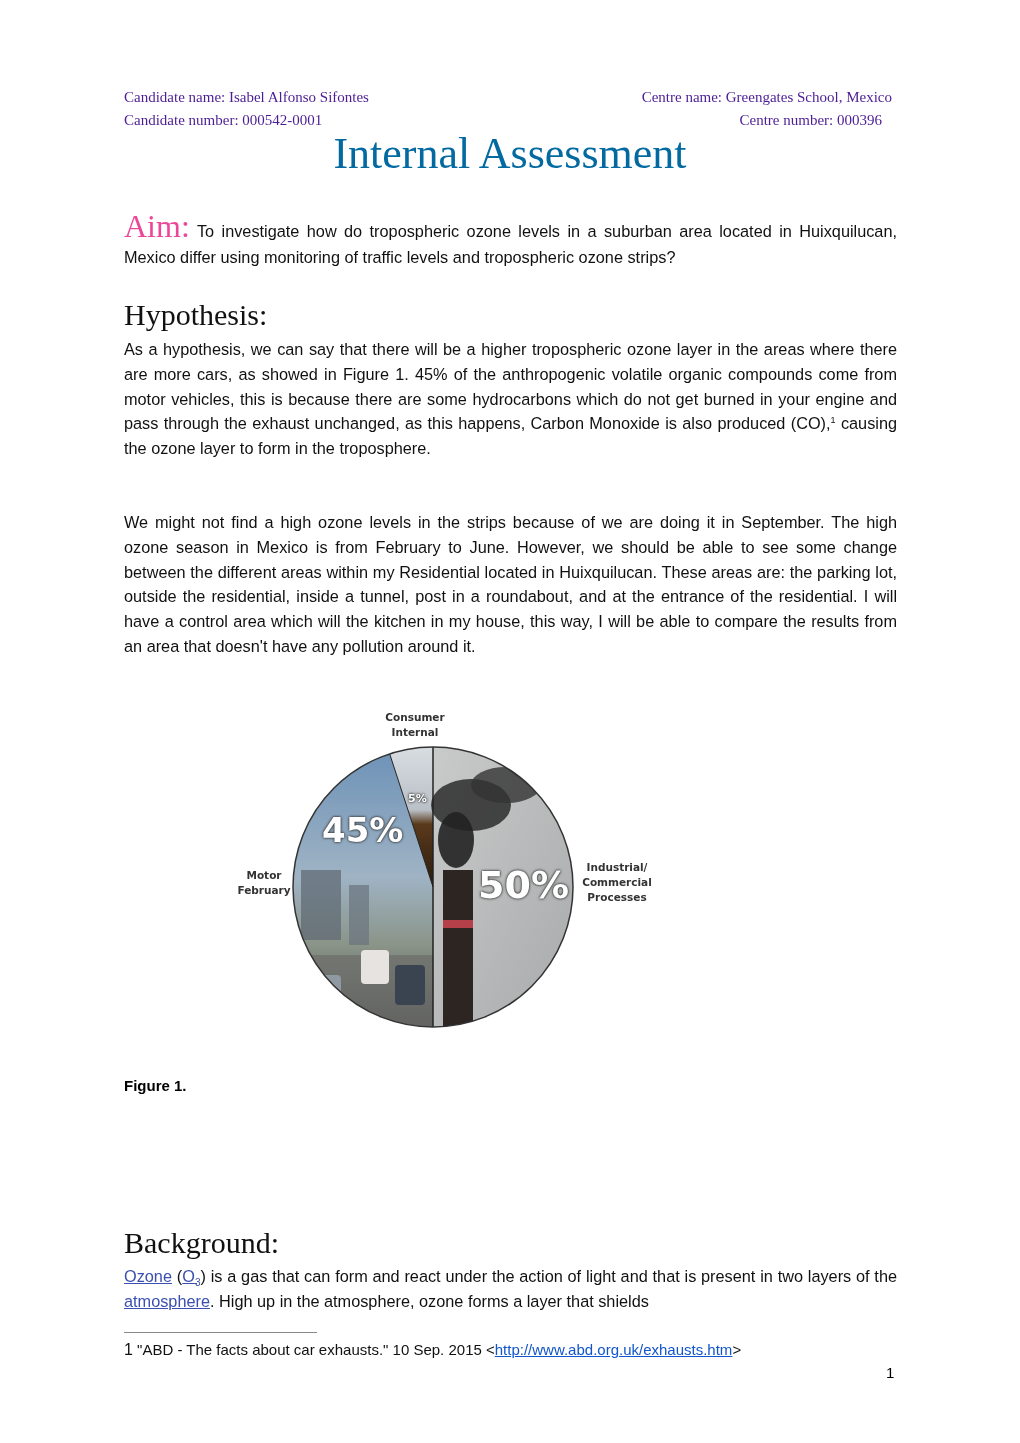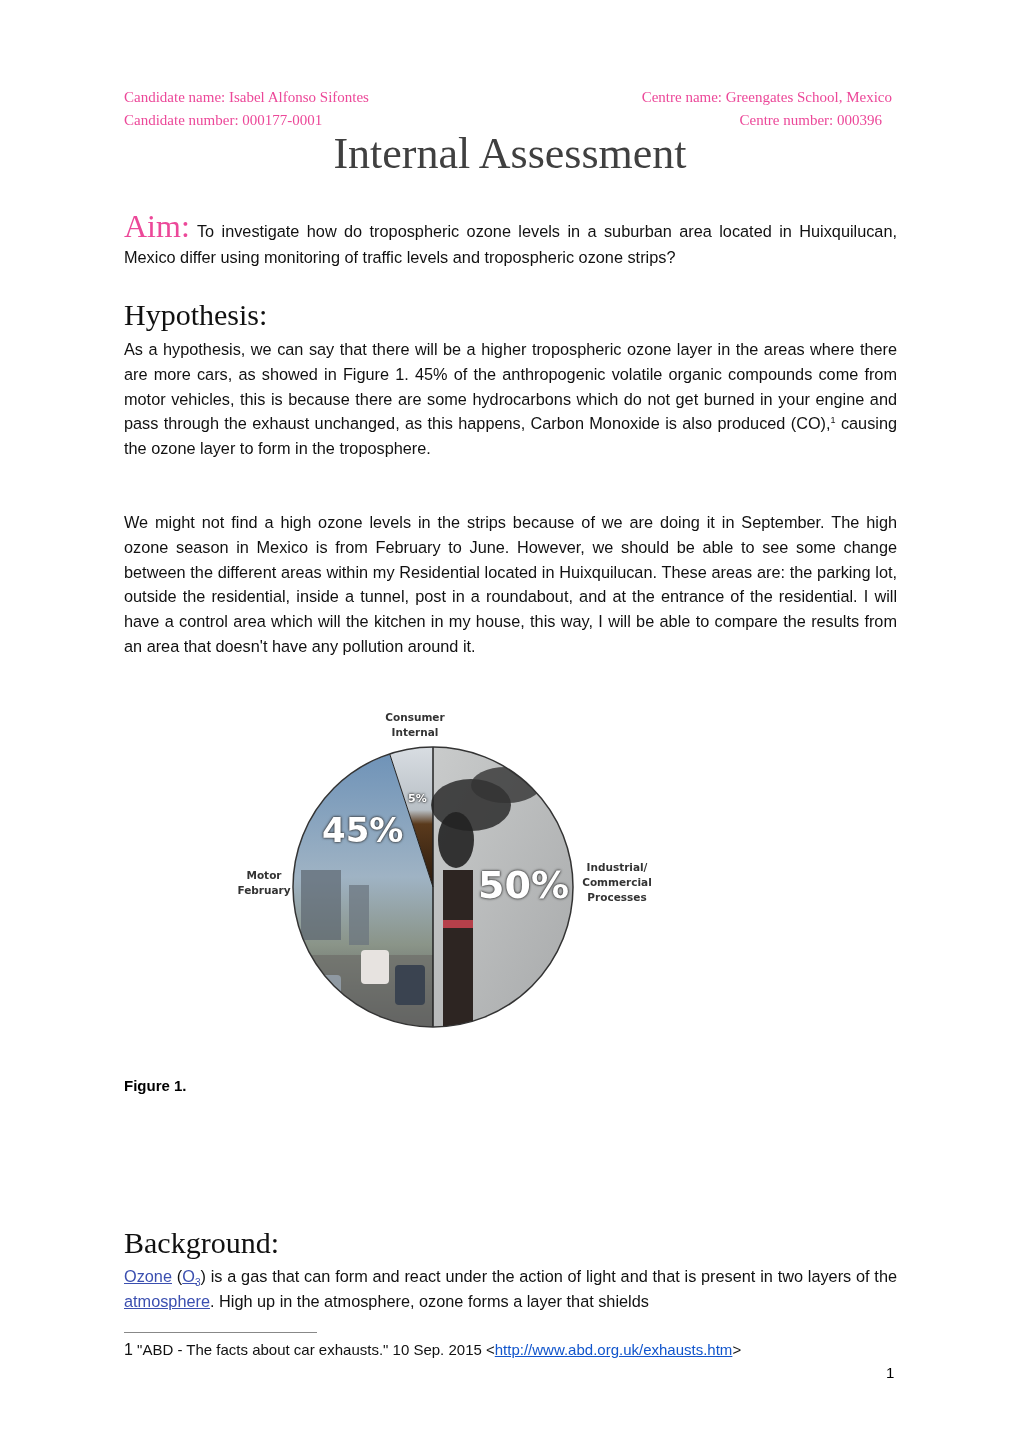--- a/index.html
+++ b/index.html
@@ -1,20 +1,20 @@
 <!DOCTYPE html>
 <html><head>
 <meta charset="utf-8">
 <style>
   html, body { margin: 0; padding: 0; background: #ffffff; }
   body { width: 1020px; height: 1443px; position: relative; overflow: hidden; color: #000; }
   .serif { font-family: "Liberation Serif", "DejaVu Serif", serif; }
   .sans { font-family: "Liberation Sans", "DejaVu Sans", sans-serif; }
-  .hdr { position: absolute; font-size: 15px; color: #ec4899; }
-  .title { position: absolute; left: 0; width: 1020px; top: 128px; text-align: center; font-size: 44px; color: #404040; }
+  .hdr { position: absolute; font-size: 15px; color: #4c1d95; }
+  .title { position: absolute; left: 0; width: 1020px; top: 128px; text-align: center; font-size: 44px; color: #0369a1; }
   .para { position: absolute; left: 124px; width: 773px; font-size: 16.3px; line-height: 24.8px; text-align: justify; color: #111; }
   .aim-lbl { font-size: 32px; color: #ec4899; }
   .heading { position: absolute; left: 124px; font-size: 30px; color: #111; }
   sup { font-size: 9px; vertical-align: super; line-height: 0; }
   sub { font-size: 10px; vertical-align: sub; line-height: 0; }
   .lnk { color: #3b4fb0; text-decoration: underline; }
   .lnk2 { color: #1155cc; text-decoration: underline; }
   .fig { position: absolute; left: 225px; top: 700px; width: 440px; height: 370px; }
   .pielbl { position: absolute; font-family: "DejaVu Sans", sans-serif; font-weight: bold; font-size: 10.5px; color: #333; text-align: center; line-height: 15px; }
   .pct { position: absolute; font-family: "DejaVu Sans", sans-serif; font-weight: bold; color: #fff; text-shadow: 0 0 3px #333, 0 0 2px #333; }
@@ -23,21 +23,21 @@
   .rule { position: absolute; left: 124px; top: 1332px; width: 193px; height: 1px; background: #888; }
   .foot { position: absolute; left: 124px; top: 1341px; font-size: 15px; color: #111; }
   .foot .num { font-size: 16px; }
   .pagenum { position: absolute; left: 886px; top: 1364px; font-size: 15px; }
 </style>
 </head>
 <body>
 
 <div class="hdr serif" style="left:124px; top:89px;">Candidate name: Isabel Alfonso Sifontes</div>
 <div class="hdr serif" style="right:128px; top:89px; text-align:right;">Centre name: Greengates School, Mexico</div>
-<div class="hdr serif" style="left:124px; top:112px;">Candidate number: 000177-0001</div>
+<div class="hdr serif" style="left:124px; top:112px;">Candidate number: 000542-0001</div>
 <div class="hdr serif" style="right:138px; top:112px; text-align:right;margin-left:17px;">Centre number: 000396</div>
 
 <div class="title serif">Internal Assessment</div>
 
 <div class="para sans" style="top:213px; line-height:26px;">
   <span class="aim-lbl serif">Aim:</span>
   <span>To investigate how do tropospheric ozone levels in a suburban area located in Huixquilucan, Mexico differ using monitoring of traffic levels and tropospheric ozone strips?</span>
 </div>
 
 <div class="heading serif" style="top:298px;">Hypothesis:</div>

